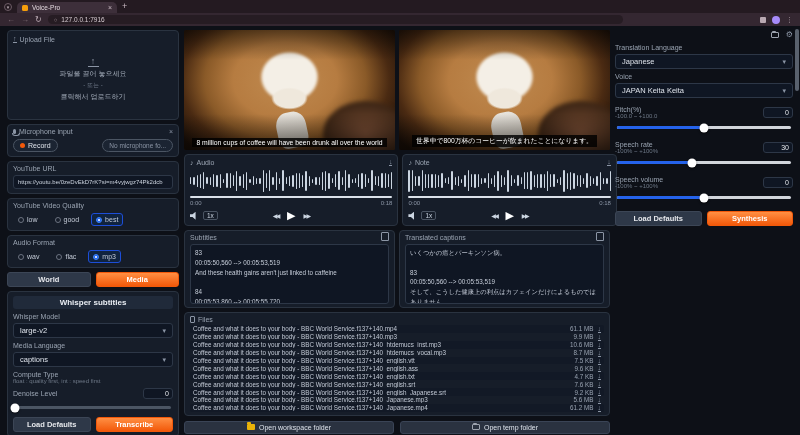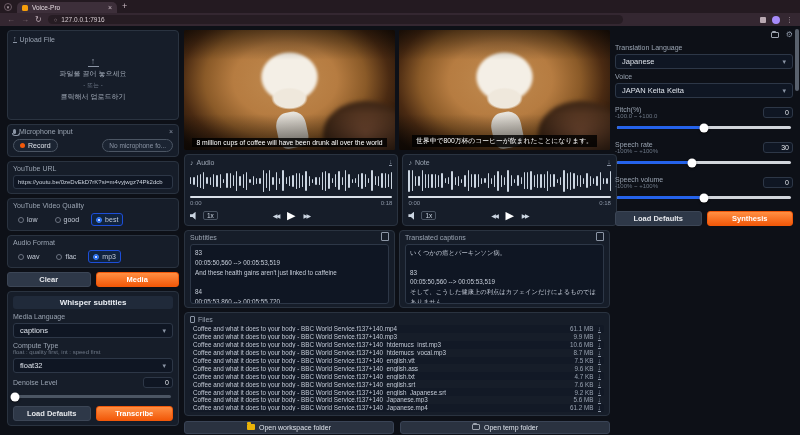--- a/index.html
+++ b/index.html
@@ -214,40 +214,43 @@
           <span>flac</span>
         </div>
         <div class="opt sel">
           <span class="radio on"></span>
           <span>mp3</span>
         </div>
       </div>
     </div>
 
     <div class="btnrow">
-      <div class="btn secondary">Clear</div>
+      <div class="btn secondary">World</div>
       <div class="btn primary">Media</div>
     </div>
 
     <div class="panel whisper">
       <div class="wtitle">Whisper subtitles</div>
+      <div>
+        <div class="lbl">Whisper Model</div>
+        <div class="select">
+          <span>large-v2</span>
+          <span class="caret">▾</span>
+        </div>
+      </div>
       <div>
         <div class="lbl">Media Language</div>
         <div class="select">
           <span>captions</span>
           <span class="caret">▾</span>
         </div>
       </div>
       <div>
         <div class="lbl">Compute Type</div>
         <div class="hint">float : quality first, int : speed first</div>
-        <div class="select">
-          <span>float32</span>
-          <span class="caret">▾</span>
-        </div>
       </div>
       <div>
         <div class="denrow">
           <div class="lbl">Denoise Level</div>
           <span class="numbox">0</span>
         </div>
         <div class="slider" style="background:#4b5563">
           <span class="handle" style="left:0%"></span>
         </div>
       </div>

